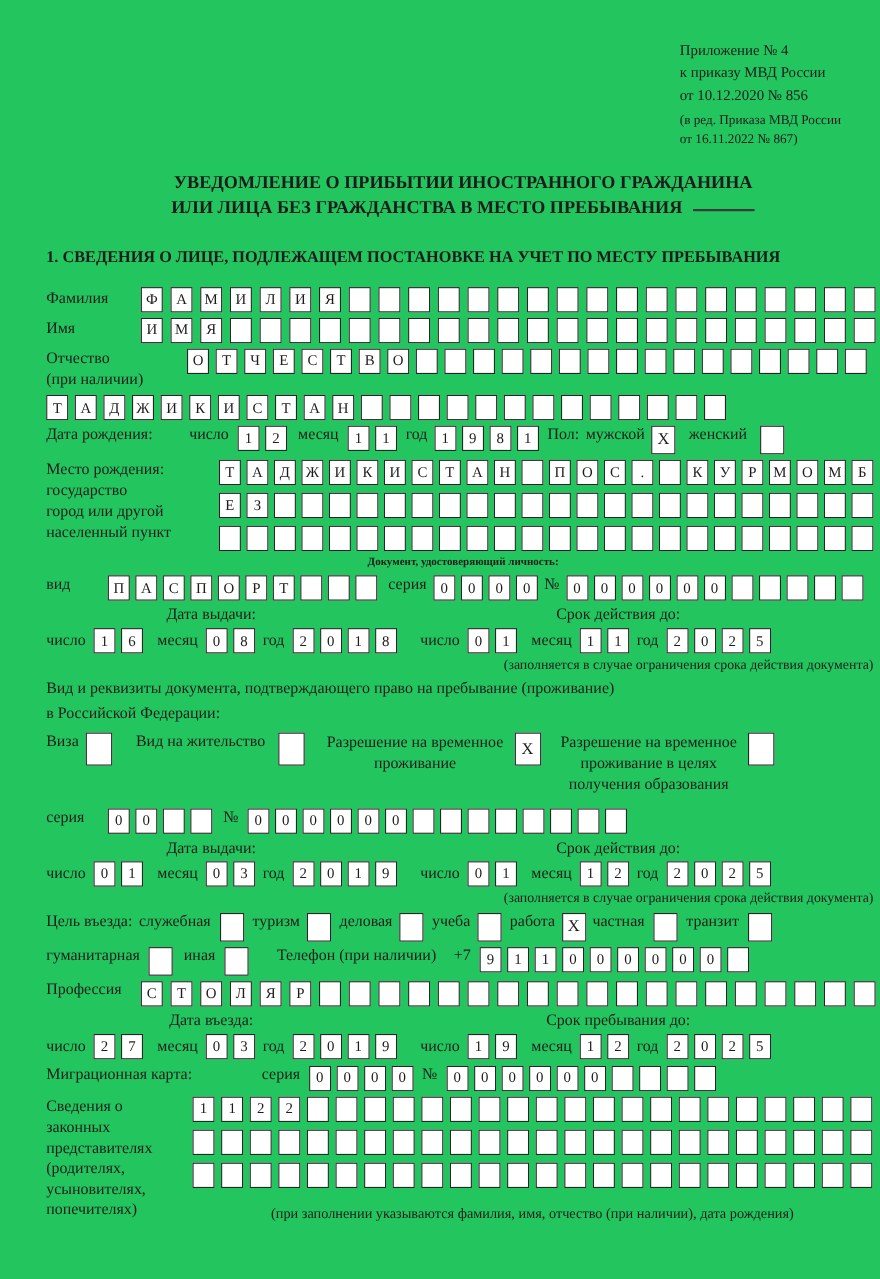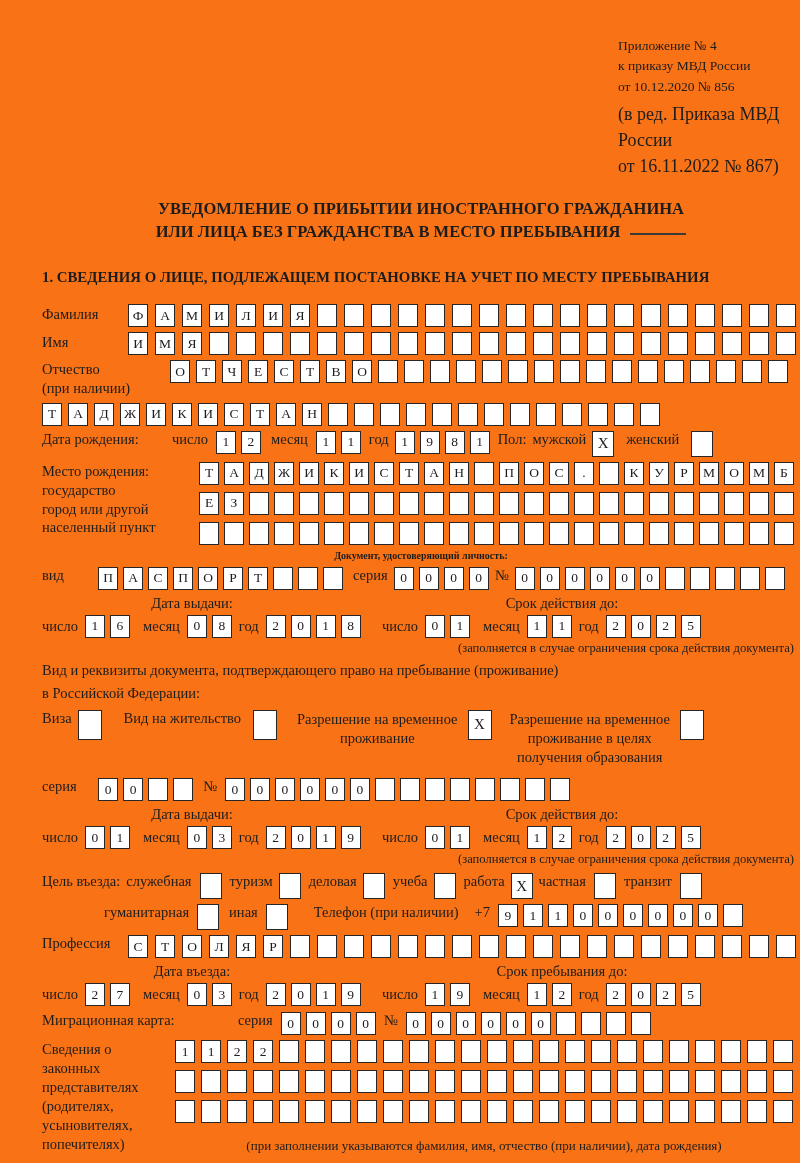--- a/index.html
+++ b/index.html
@@ -1,24 +1,24 @@
 <!DOCTYPE html>
 <html><head>
 <meta charset="utf-8">
 <style>
   html,body{margin:0;padding:0;background:#e8e8e8;}
   .page{
-    width:800px;height:1163px;box-sizing:border-box;background:#f97316;
+    width:800px;height:1163px;box-sizing:border-box;background:#22c55e;
     padding:36px 0 0 42px;overflow:hidden;position:relative;
     font-family:"Liberation Serif","DejaVu Serif",serif;color:#1c1c1c;
   }
   .content{width:758px;}
   
   .hdr{margin-left:576px;font-size:13.5px;line-height:1.5;}
-  .hdr-small{font-size:18px;line-height:1.45;margin-top:4px;}
+  .hdr-small{font-size:12px;line-height:1.45;margin-top:4px;}
   .forma{font-weight:bold;font-size:15px;text-align:right;padding-right:36px;margin-top:18px;letter-spacing:.5px;}
   
   .title{text-align:center;font-weight:bold;font-size:16.5px;line-height:1.4;margin-top:18px;}
   .title-underline{display:inline-block;width:56px;border-bottom:2px solid #3a3a3a;margin-left:10px;transform:translateY(-2px);}
   .sec-heading{font-weight:bold;font-size:14.8px;margin-top:26px;margin-bottom:18px;}
   
   .lbl{font-size:14.5px;white-space:nowrap;}
   .blk{display:block;font-size:14.5px;line-height:1.3;}
   .frow{display:flex;align-items:flex-start;margin-bottom:5px;}
   .ai-c{}
@@ -516,21 +516,21 @@
     <span class="lbl ml8">учеба</span>
     <span class="cb ml6"></span>
     <span class="lbl ml8">работа</span>
     <span class="cb ml6">X</span>
     <span class="lbl ml6">частная</span>
     <span class="cb ml8"></span>
     <span class="lbl ml8">транзит</span>
     <span class="cb ml8"></span>
   </div>
 
-  <div class="frow ai-c" style="margin-left:62px;">
+  <div class="frow ai-c" style="">
     <span class="lbl">гуманитарная</span>
     <span class="cb ml8"></span>
     <span class="lbl ml10">иная</span>
     <span class="cb ml8"></span>
     <span class="lbl" style="margin-left:26px;">Телефон (при наличии)</span>
     <span class="lbl" style="margin-left:16px;">+7</span>
     <span class="cells ml8">
         <span class="cell">9</span>
         <span class="cell">1</span>
         <span class="cell">1</span>

